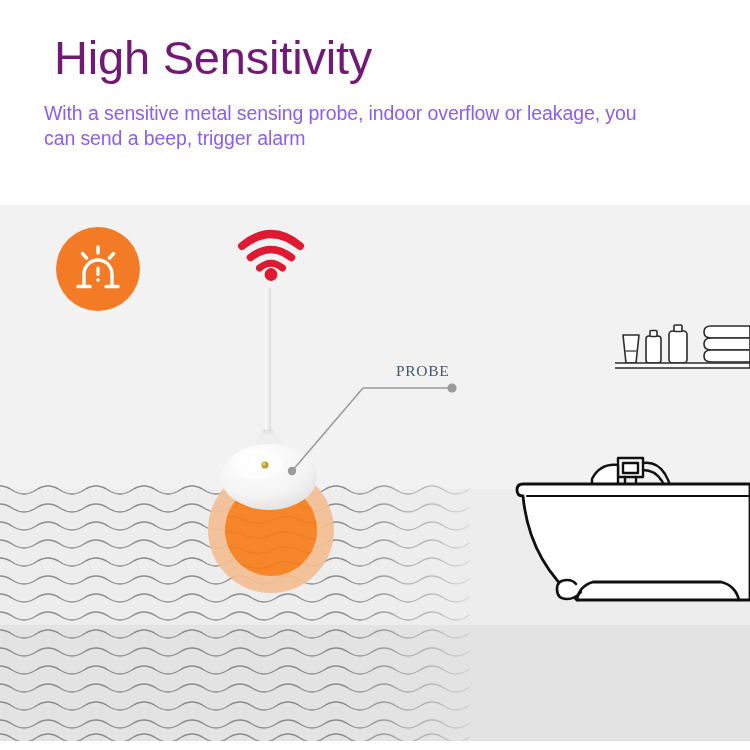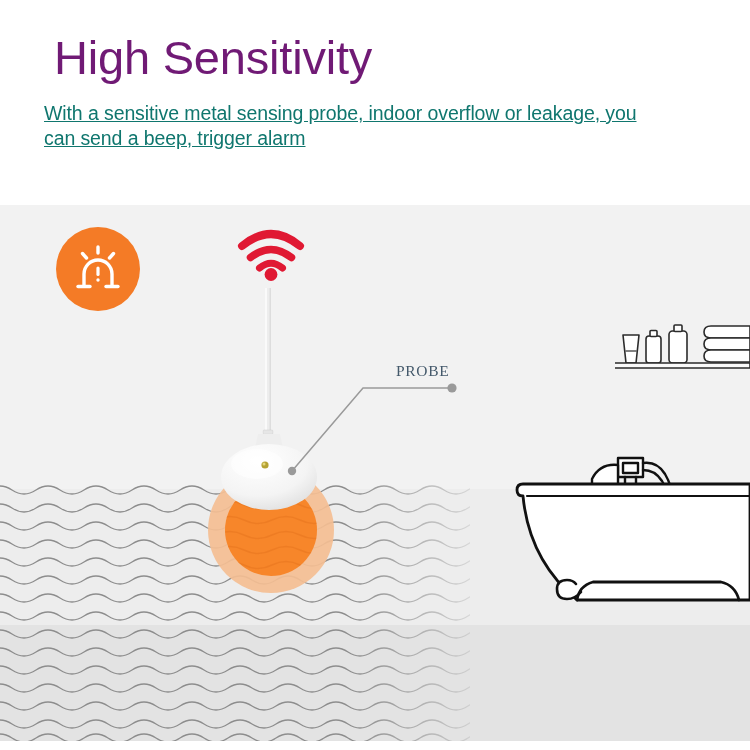--- a/index.html
+++ b/index.html
@@ -39,24 +39,23 @@
     white-space: nowrap;
     margin-left: 12px;
   }
   #subtitle {
     position: absolute;
     left: 44px;
     top: 101px;
     width: 600px;
     font-size: 19.5px;
     font-weight: 400;
-    color: #0f766e;
+    color: #8b5cf6;
     line-height: 1.28;
     letter-spacing: -0.1px;
-    text-decoration: underline;
   }
 
   
   #scene {
     position: absolute;
     left: 0; top: 0;
     width: 750px;
     height: 750px;
     background: #f0f0f0;
     z-index: 1;

